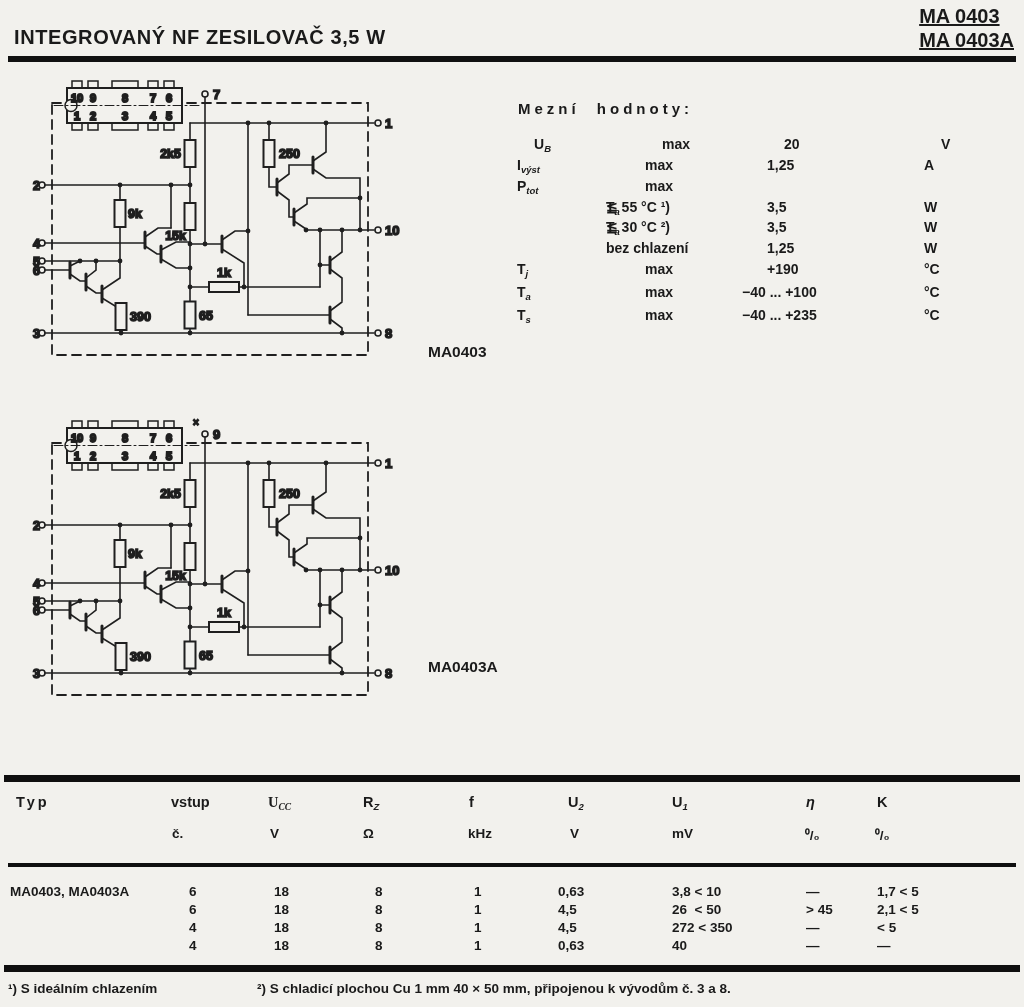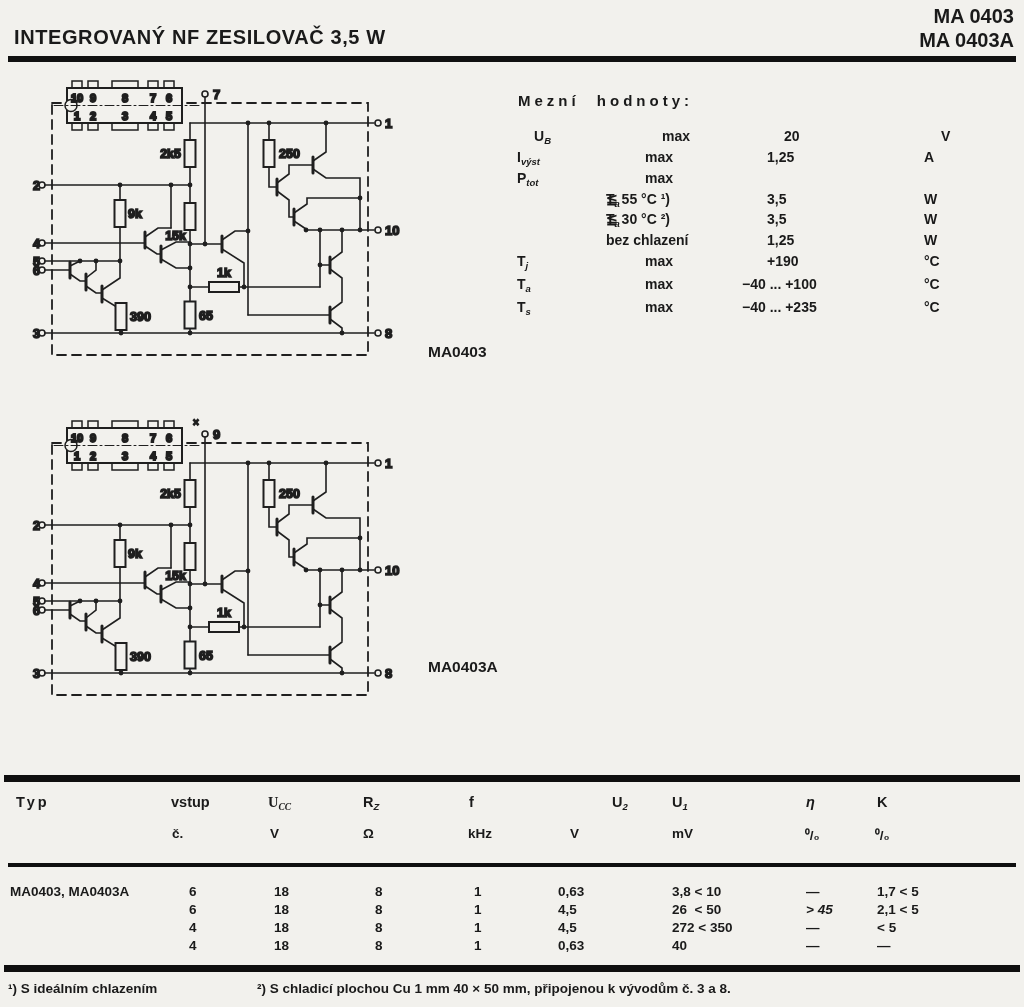--- a/index.html
+++ b/index.html
@@ -1,26 +1,26 @@
 <!DOCTYPE html>
 <html><head>
 <meta charset="utf-8">
 <style>
   html,body{margin:0;padding:0;background:#d8d6d2;}
   .page{position:relative;width:1024px;height:1007px;background:#f2f1ed;
         font-family:"Liberation Sans",sans-serif;color:#1a1a1a;overflow:hidden;}
   
   .title{position:absolute;left:14px;top:26px;font-size:20px;font-weight:700;letter-spacing:.6px;white-space:pre;}
-  .parts{position:absolute;right:10px;top:4px;text-align:right;font-size:20px;font-weight:700;line-height:24px;}
+  .parts{position:absolute;right:10px;top:4px;text-align:left;font-size:20px;font-weight:700;line-height:24px;text-decoration:underline;}
   .hrule{position:absolute;left:8px;width:1008px;top:56px;height:6px;background:#111;}
   
   svg.sch{position:absolute;width:470px;height:300px;overflow:visible;}
   svg.sch text{font-family:"Liberation Sans",sans-serif;font-weight:700;fill:#1b1b1b;}
   
-  .limits{position:absolute;left:512px;top:84px;width:508px;height:248px;font-size:14px;font-weight:700;}
+  .limits{position:absolute;left:512px;top:92px;width:508px;height:248px;font-size:14px;font-weight:700;}
   .ltitle{position:absolute;left:6px;top:8px;font-size:15px;letter-spacing:4px;word-spacing:9px;white-space:pre;}
   .lrow{position:absolute;left:0;height:20px;width:100%;}
   .lrow span{position:absolute;top:0;white-space:pre;}
   .lsym{left:5px;}
   .lcond{left:94px;}
   .lcond.max{left:133px;}
   .lval{left:255px;}
   .lval.range{left:230px;}
   .lunit{left:412px;}
   sub.s{font-size:9.5px;font-style:italic;font-weight:700;vertical-align:-3px;letter-spacing:0;}
@@ -436,21 +436,21 @@
   <div class="ptable">
     <div class="bar top"></div>
     <div class="bar sep"></div>
     <div class="bar bot"></div>
     <div id="prows">
         <span class="ph sp" style="left: 16px;">Typ</span>
         <span class="ph" style="left: 171px;">vstup</span>
         <span class="ph" style="left: 268px; font-family: Liberation Serif, serif;">U<sub class="s">CC</sub></span>
         <span class="ph" style="left: 363px;">R<sub class="s">Z</sub></span>
         <span class="ph" style="left: 469px;">f</span>
-        <span class="ph" style="left: 568px; margin-left: 44px;">U<sub class="s">2</sub></span>
+        <span class="ph" style="left: 568px;">U<sub class="s">2</sub></span>
         <span class="ph" style="left: 672px;">U<sub class="s">1</sub></span>
         <span class="ph ital" style="left: 806px;">η</span>
         <span class="ph" style="left: 877px;">K</span>
         <span class="pu" style="left: 172px;">č.</span>
         <span class="pu" style="left: 270px;">V</span>
         <span class="pu" style="left: 363px;">Ω</span>
         <span class="pu" style="left: 468px;">kHz</span>
         <span class="pu" style="left: 570px;">V</span>
         <span class="pu" style="left: 672px;">mV</span>
         <span class="pu" style="left: 805px;">⁰/₀</span>
@@ -463,21 +463,21 @@
         <span class="pd" style="left: 558px; top: 109px;">0,63</span>
         <span class="pd" style="left: 672px; top: 109px;">3,8 &lt; 10</span>
         <span class="pd" style="left: 806px; top: 109px;">—</span>
         <span class="pd" style="left: 877px; top: 109px;">1,7 &lt; 5</span>
         <span class="pd" style="left: 189px; top: 127px;">6</span>
         <span class="pd" style="left: 274px; top: 127px;">18</span>
         <span class="pd" style="left: 375px; top: 127px;">8</span>
         <span class="pd" style="left: 474px; top: 127px;">1</span>
         <span class="pd" style="left: 558px; top: 127px;">4,5</span>
         <span class="pd" style="left: 672px; top: 127px;">26  &lt; 50</span>
-        <span class="pd" style="left: 806px; top: 127px; font-style: italic;">&gt; 45</span>
+        <span class="pd" style="left: 806px; top: 127px;">&gt; 45</span>
         <span class="pd" style="left: 877px; top: 127px;">2,1 &lt; 5</span>
         <span class="pd" style="left: 189px; top: 145px;">4</span>
         <span class="pd" style="left: 274px; top: 145px;">18</span>
         <span class="pd" style="left: 375px; top: 145px;">8</span>
         <span class="pd" style="left: 474px; top: 145px;">1</span>
         <span class="pd" style="left: 558px; top: 145px;">4,5</span>
         <span class="pd" style="left: 672px; top: 145px;">272 &lt; 350</span>
         <span class="pd" style="left: 806px; top: 145px;">—</span>
         <span class="pd" style="left: 877px; top: 145px;">&lt; 5</span>
         <span class="pd" style="left: 189px; top: 163px;">4</span>

